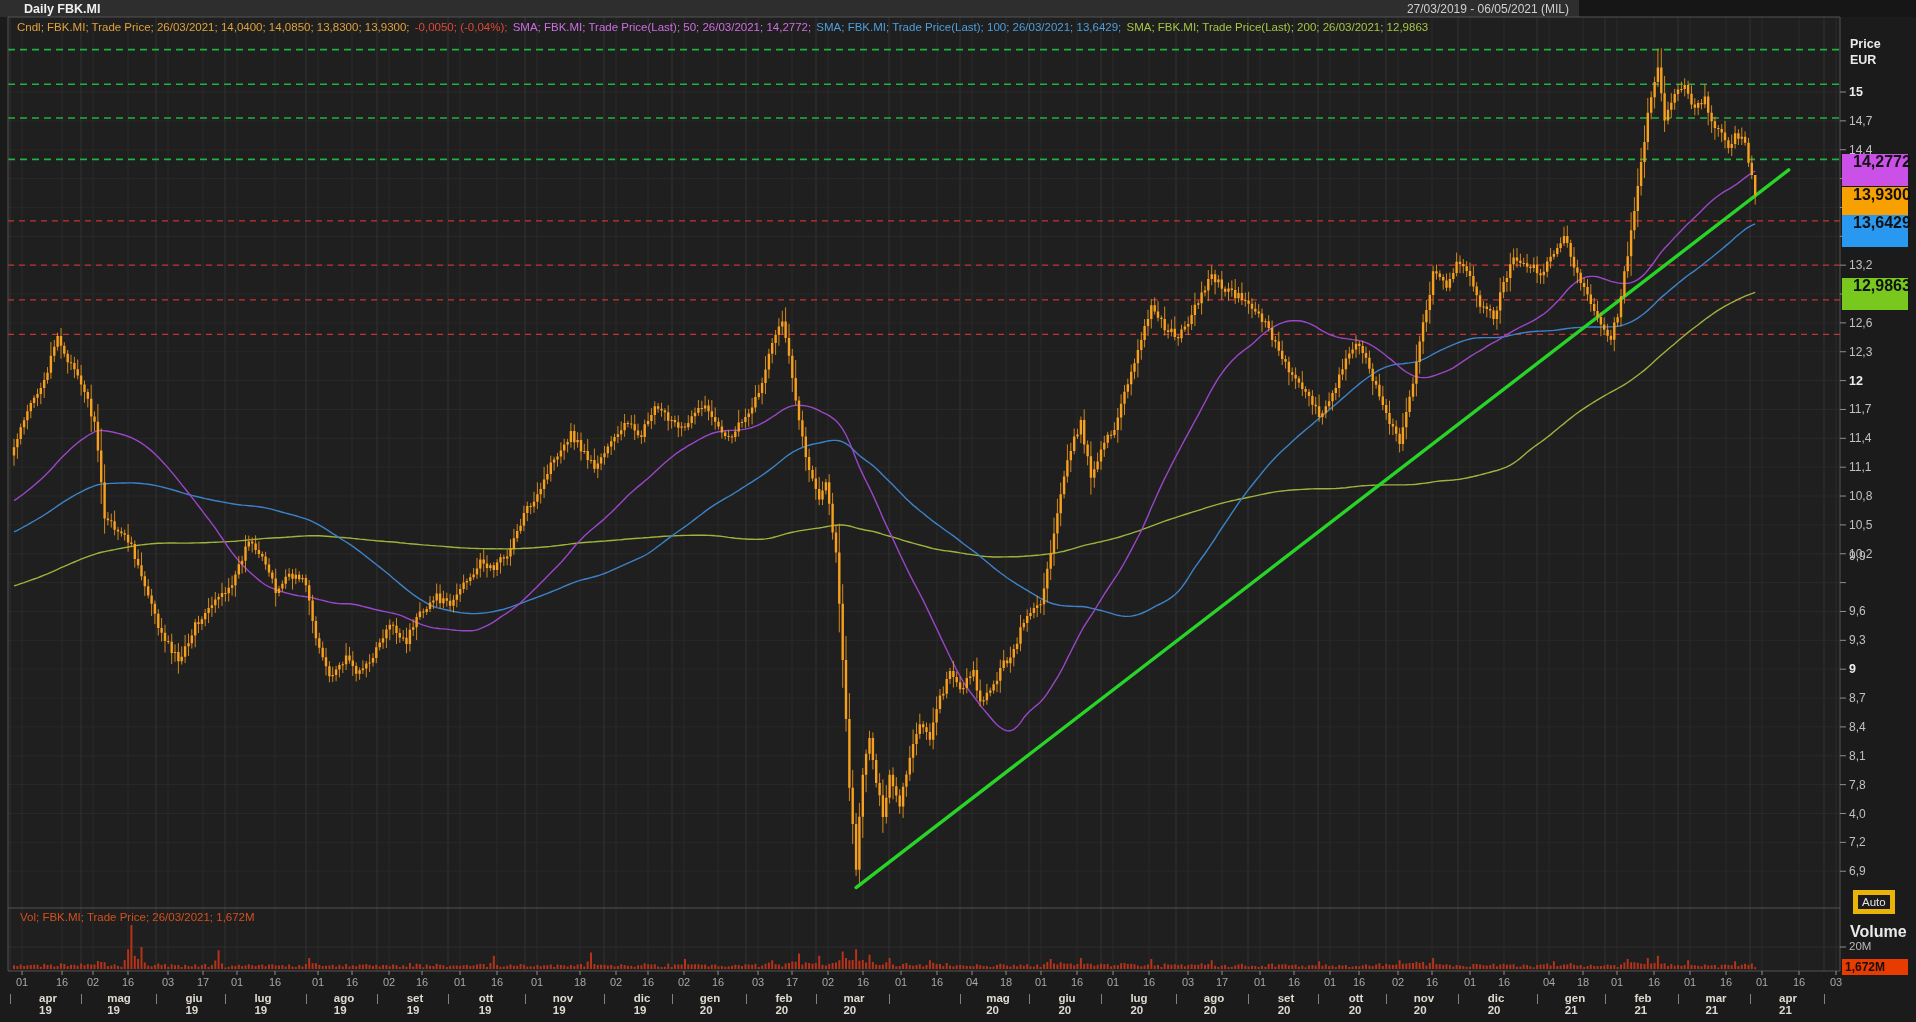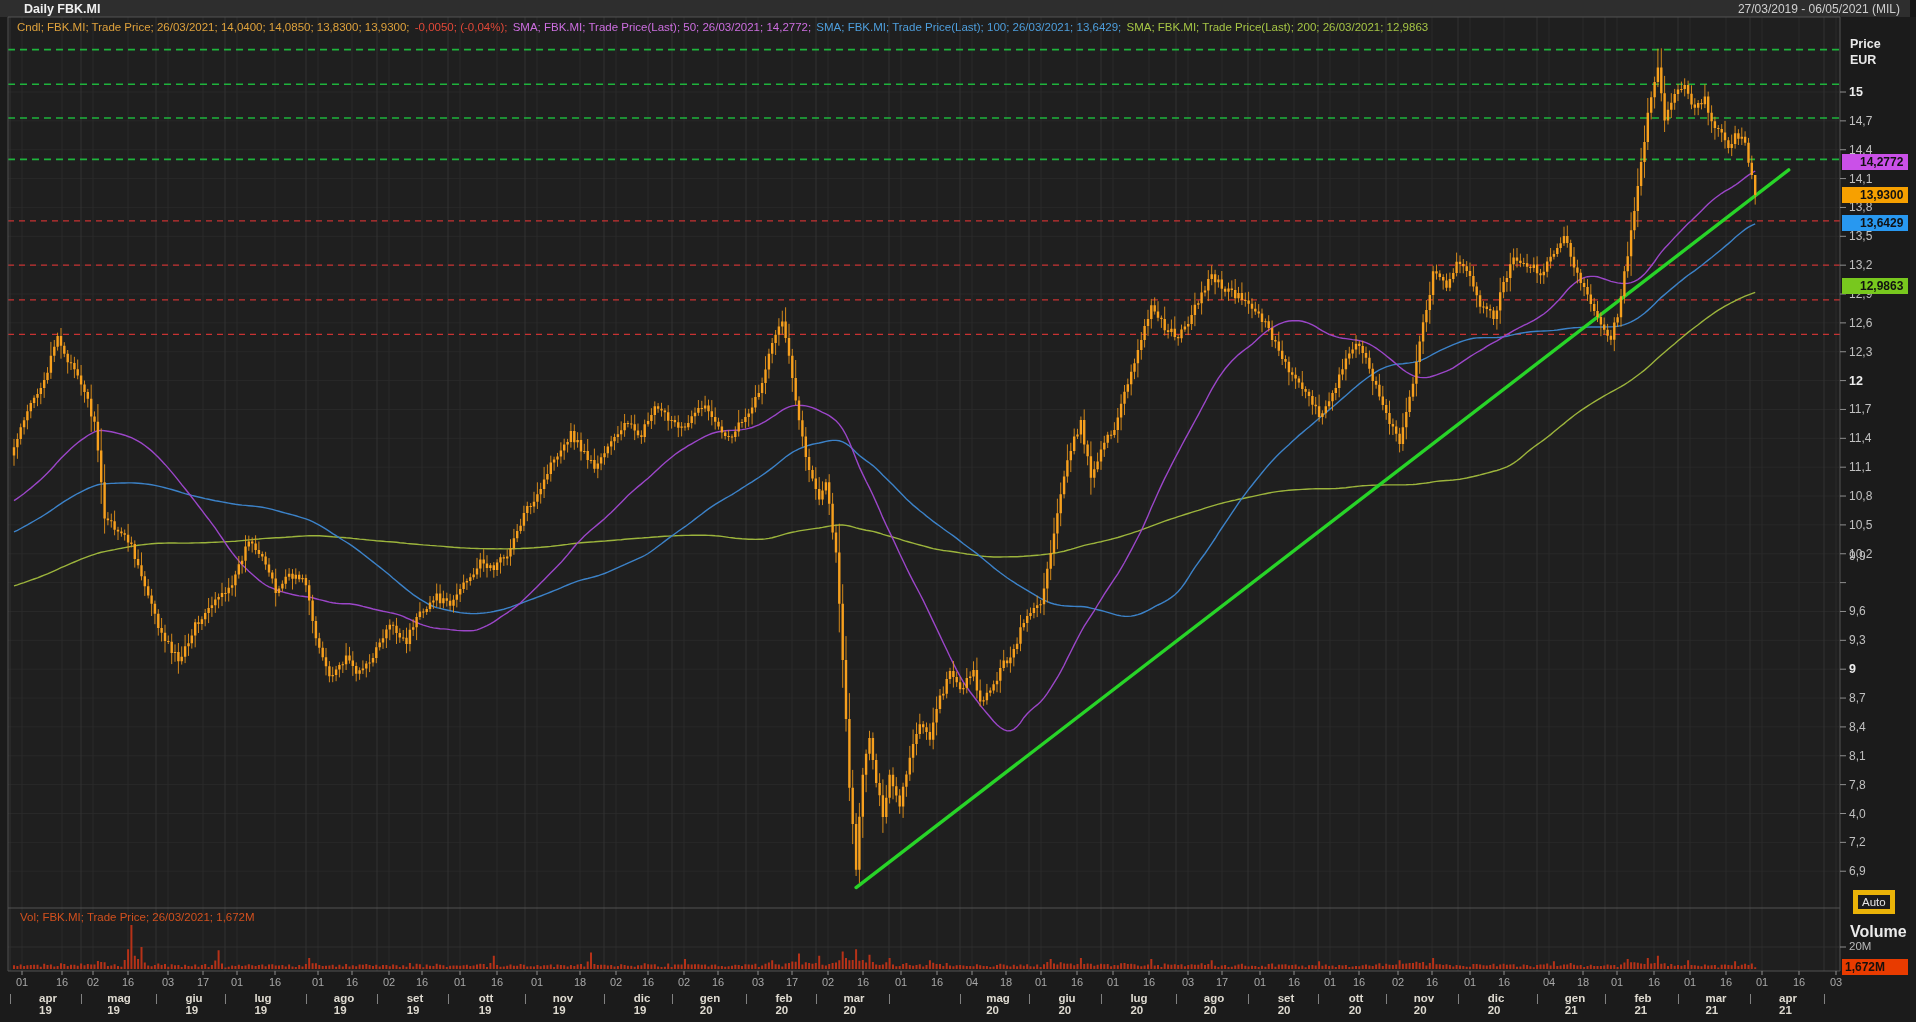--- a/index.html
+++ b/index.html
@@ -1,28 +1,28 @@
 <!DOCTYPE html>
 <html><head>
 <meta charset="utf-8">
 <style>
   html,body{margin:0;padding:0;background:#161616;}
   body{width:1916px;height:1022px;position:relative;overflow:hidden;
        font-family:"Liberation Sans","DejaVu Sans",sans-serif;}
   #stage{position:absolute;inset:0;}
-  #titlebar{position:absolute;left:0;top:0;width:1910px;height:17px;background:#2e2e2e;
+  #titlebar{position:absolute;left:0;top:0;width:1579px;height:17px;background:#2e2e2e;
             border-bottom:1px solid #3d3d3d;}
   #title{position:absolute;left:24px;top:2px;font-size:12.5px;font-weight:bold;color:#efefef;}
   #daterange{position:absolute;right:10px;top:2px;font-size:12px;color:#cfcfcf;}
   #chartsvg{position:absolute;left:0;top:0;}
   #legend{position:absolute;left:17px;top:21px;font-size:11.5px;white-space:nowrap;}
   #legend span{margin-right:2px;}
   .axis-title{position:absolute;left:1850px;font-size:12.5px;font-weight:bold;color:#eaeaea;}
-  #pricetags .tag{position:absolute;left:1842px;width:66px;height:16px;font-size:12px;
-     font-weight:bold;color:#111;line-height:16px;padding-left:18px;box-sizing:border-box;}
+  #pricetags .tag{position:absolute;left:1842px;width:66px;height:32px;font-size:16px;
+     font-weight:bold;color:#111;line-height:16px;padding-left:11px;box-sizing:border-box;}
   #autobtn{position:absolute;left:1853px;top:890px;font-size:11.5px;color:#e4e4e4;
      border:5px solid #eab308;background:rgba(30,30,30,.6);padding:0 4px;line-height:14px;}
   #vol-title{position:absolute;left:1850px;top:923px;font-size:16px;font-weight:bold;color:#eaeaea;}
   #vol-20m{position:absolute;left:1849px;top:940px;font-size:11.5px;color:#b9b9b9;}
   #vol-tag{position:absolute;left:1842px;top:959px;width:66px;height:16px;background:#e83b00;
      color:#18100c;font-weight:bold;font-size:12px;line-height:16px;padding-left:3px;box-sizing:border-box;}
   #vol-legend{position:absolute;left:20px;top:911px;font-size:11.5px;color:#d2501e;white-space:nowrap;}
   #xaxis{position:absolute;left:0;top:0;}
   .xday{position:absolute;font-size:11px;color:#a8a8a8;transform:translateX(-50%);}
   .xmonth{position:absolute;font-size:11.5px;font-weight:bold;color:#dedad0;transform:translateX(-50%);}

